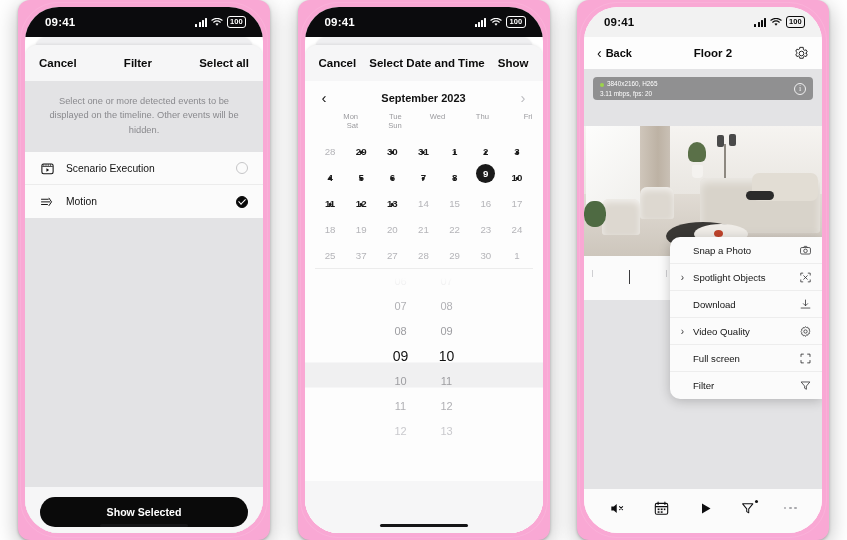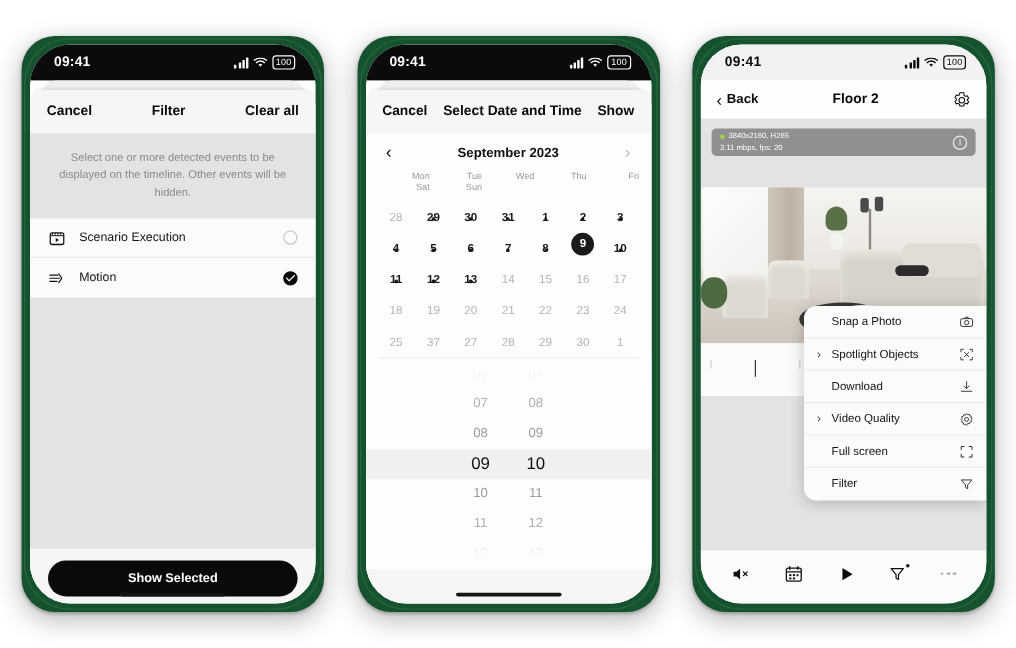--- a/index.html
+++ b/index.html
@@ -14,23 +14,23 @@
     width: 847px; height: 540px;
     display: flex;
     justify-content: space-between;
     align-items: center;
     padding: 0 18px;
   }
 
   
   .phone {
     position: relative;
-    width: 252px; height: 480px;
-    background: #14532d;
-    border-radius: 28px;
+    width: 252px; height: 540px;
+    background: #f9a8d4;
+    border-radius: 12px;
     padding: 7px;
     box-shadow: 0 6px 22px rgba(0,0,0,.28), 0 1px 3px rgba(0,0,0,.25);
     flex: 0 0 auto;
   }
   .phone::after{
     content:""; position:absolute; inset:2px; border-radius:38px;
     border:1px solid rgba(255,255,255,.10); pointer-events:none;
   }
   .screen {
     position: relative;
@@ -55,21 +55,21 @@
   .sb-right { display: flex; align-items: center; gap: 4px; }
   .bars { display:flex; align-items:flex-end; gap:1.2px; height:9px; }
   .bars i { width:2px; background:currentColor; border-radius:.5px; display:block; }
   .bars i:nth-child(1){height:3px}
   .bars i:nth-child(2){height:5px}
   .bars i:nth-child(3){height:7px}
   .bars i:nth-child(4){height:9px}
   .wifi { width:12px; height:9px; position:relative; }
   .batt {
     border:1.3px solid currentColor; border-radius:3px;
-    font-size:7.5px; font-weight:normal; padding:0 2px; line-height:10px;
+    font-size:7.5px; font-weight:bold; padding:0 2px; line-height:10px;
     min-width:19px; 
   }
 
   
   .sheet-back {
     position:absolute; left:10px; right:10px; top:30px; height:18px;
     background:#efeff1; border-radius:12px 12px 0 0;
     box-shadow:0 -1px 2px rgba(0,0,0,.06);
   }
   .sheet {
@@ -153,21 +153,21 @@
   }
   .day.sel .num {
     width:19px; height:19px; border-radius:50%;
     background:#1a1a1a; color:#fff;
     display:flex; align-items:center; justify-content:center;
   }
   .cal-sep { height:1px; background:#ececec; margin:7px 10px 0; }
 
   .picker {
     position:relative; flex:1;
-    display:flex; align-items:flex-end; justify-content:center;
+    display:flex; align-items:flex-start; justify-content:center;
     overflow:hidden; background:#fdfdfd;
   }
   .picker-band {
     position:absolute; left:0; right:0; top:50%; height:25px;
     transform:translateY(-50%); background:#f0f0f1;
   }
   .picker-cols { position:relative; display:flex; gap:24px; }
   .pcol { display:flex; flex-direction:column; align-items:center; }
   .pitem { height:25px; line-height:25px; font-size:11px; color:#c9c9cd; min-width:22px; text-align:center; }
   .pitem.n1 { color:#b0b0b4; }
@@ -231,21 +231,21 @@
     position:absolute; left:0; right:0; top:187px; height:44px;
     background:#fbfbfb;
   }
   .tl-ticks { position:absolute; left:8px; right:8px; top:14px; height:16px; display:flex; align-items:flex-start; gap:0; }
   .tl-ticks span { flex:1; border-left:1px solid #cfcfd2; height:7px; }
   .tl-ticks span.big { height:14px; border-left-color:#3a3a3c; }
   .tl-lbl { position:absolute; right:18px; top:30px; font-size:5.5px; color:#8a8a8e; }
 
   
   .ctxmenu {
-    position:absolute; right:0px; top:156px; width:152px;
+    position:absolute; right:0px; top:168px; width:152px;
     background:#fbfbfb; border-radius:10px 0 0 10px;
     box-shadow:0 2px 12px rgba(0,0,0,.22);
     overflow:hidden; z-index:5;
   }
   .ctx-item {
     height:27px; display:flex; align-items:center; gap:6px;
     padding:0 10px 0 8px; font-size:9.6px; color:#141414;
     border-bottom:1px solid #ededed;
   }
   .ctx-item:last-child { border-bottom:none; }
@@ -301,21 +301,21 @@
           <span class="batt">100</span>
         </span>
       </div>
 
       <div class="sheet-back"></div>
 
       <div class="sheet">
         <div class="sheet-head">
           <span class="side">Cancel</span>
           <span class="title">Filter</span>
-          <span class="side">Clear all</span>
+          <span class="side">Select all</span>
         </div>
 
         <div class="p1-body">
           <div class="p1-desc">Select one or more detected events to be displayed on the timeline. Other events will be hidden.</div>
 
           <div class="p1-list">
             <div class="p1-row">
               <span class="ic">
                 <svg viewBox="0 0 20 20" width="15" height="15">
                     <rect x="2.5" y="4" width="15" height="13" rx="2.2" stroke="currentColor" stroke-width="1.4" fill="none"></rect>

